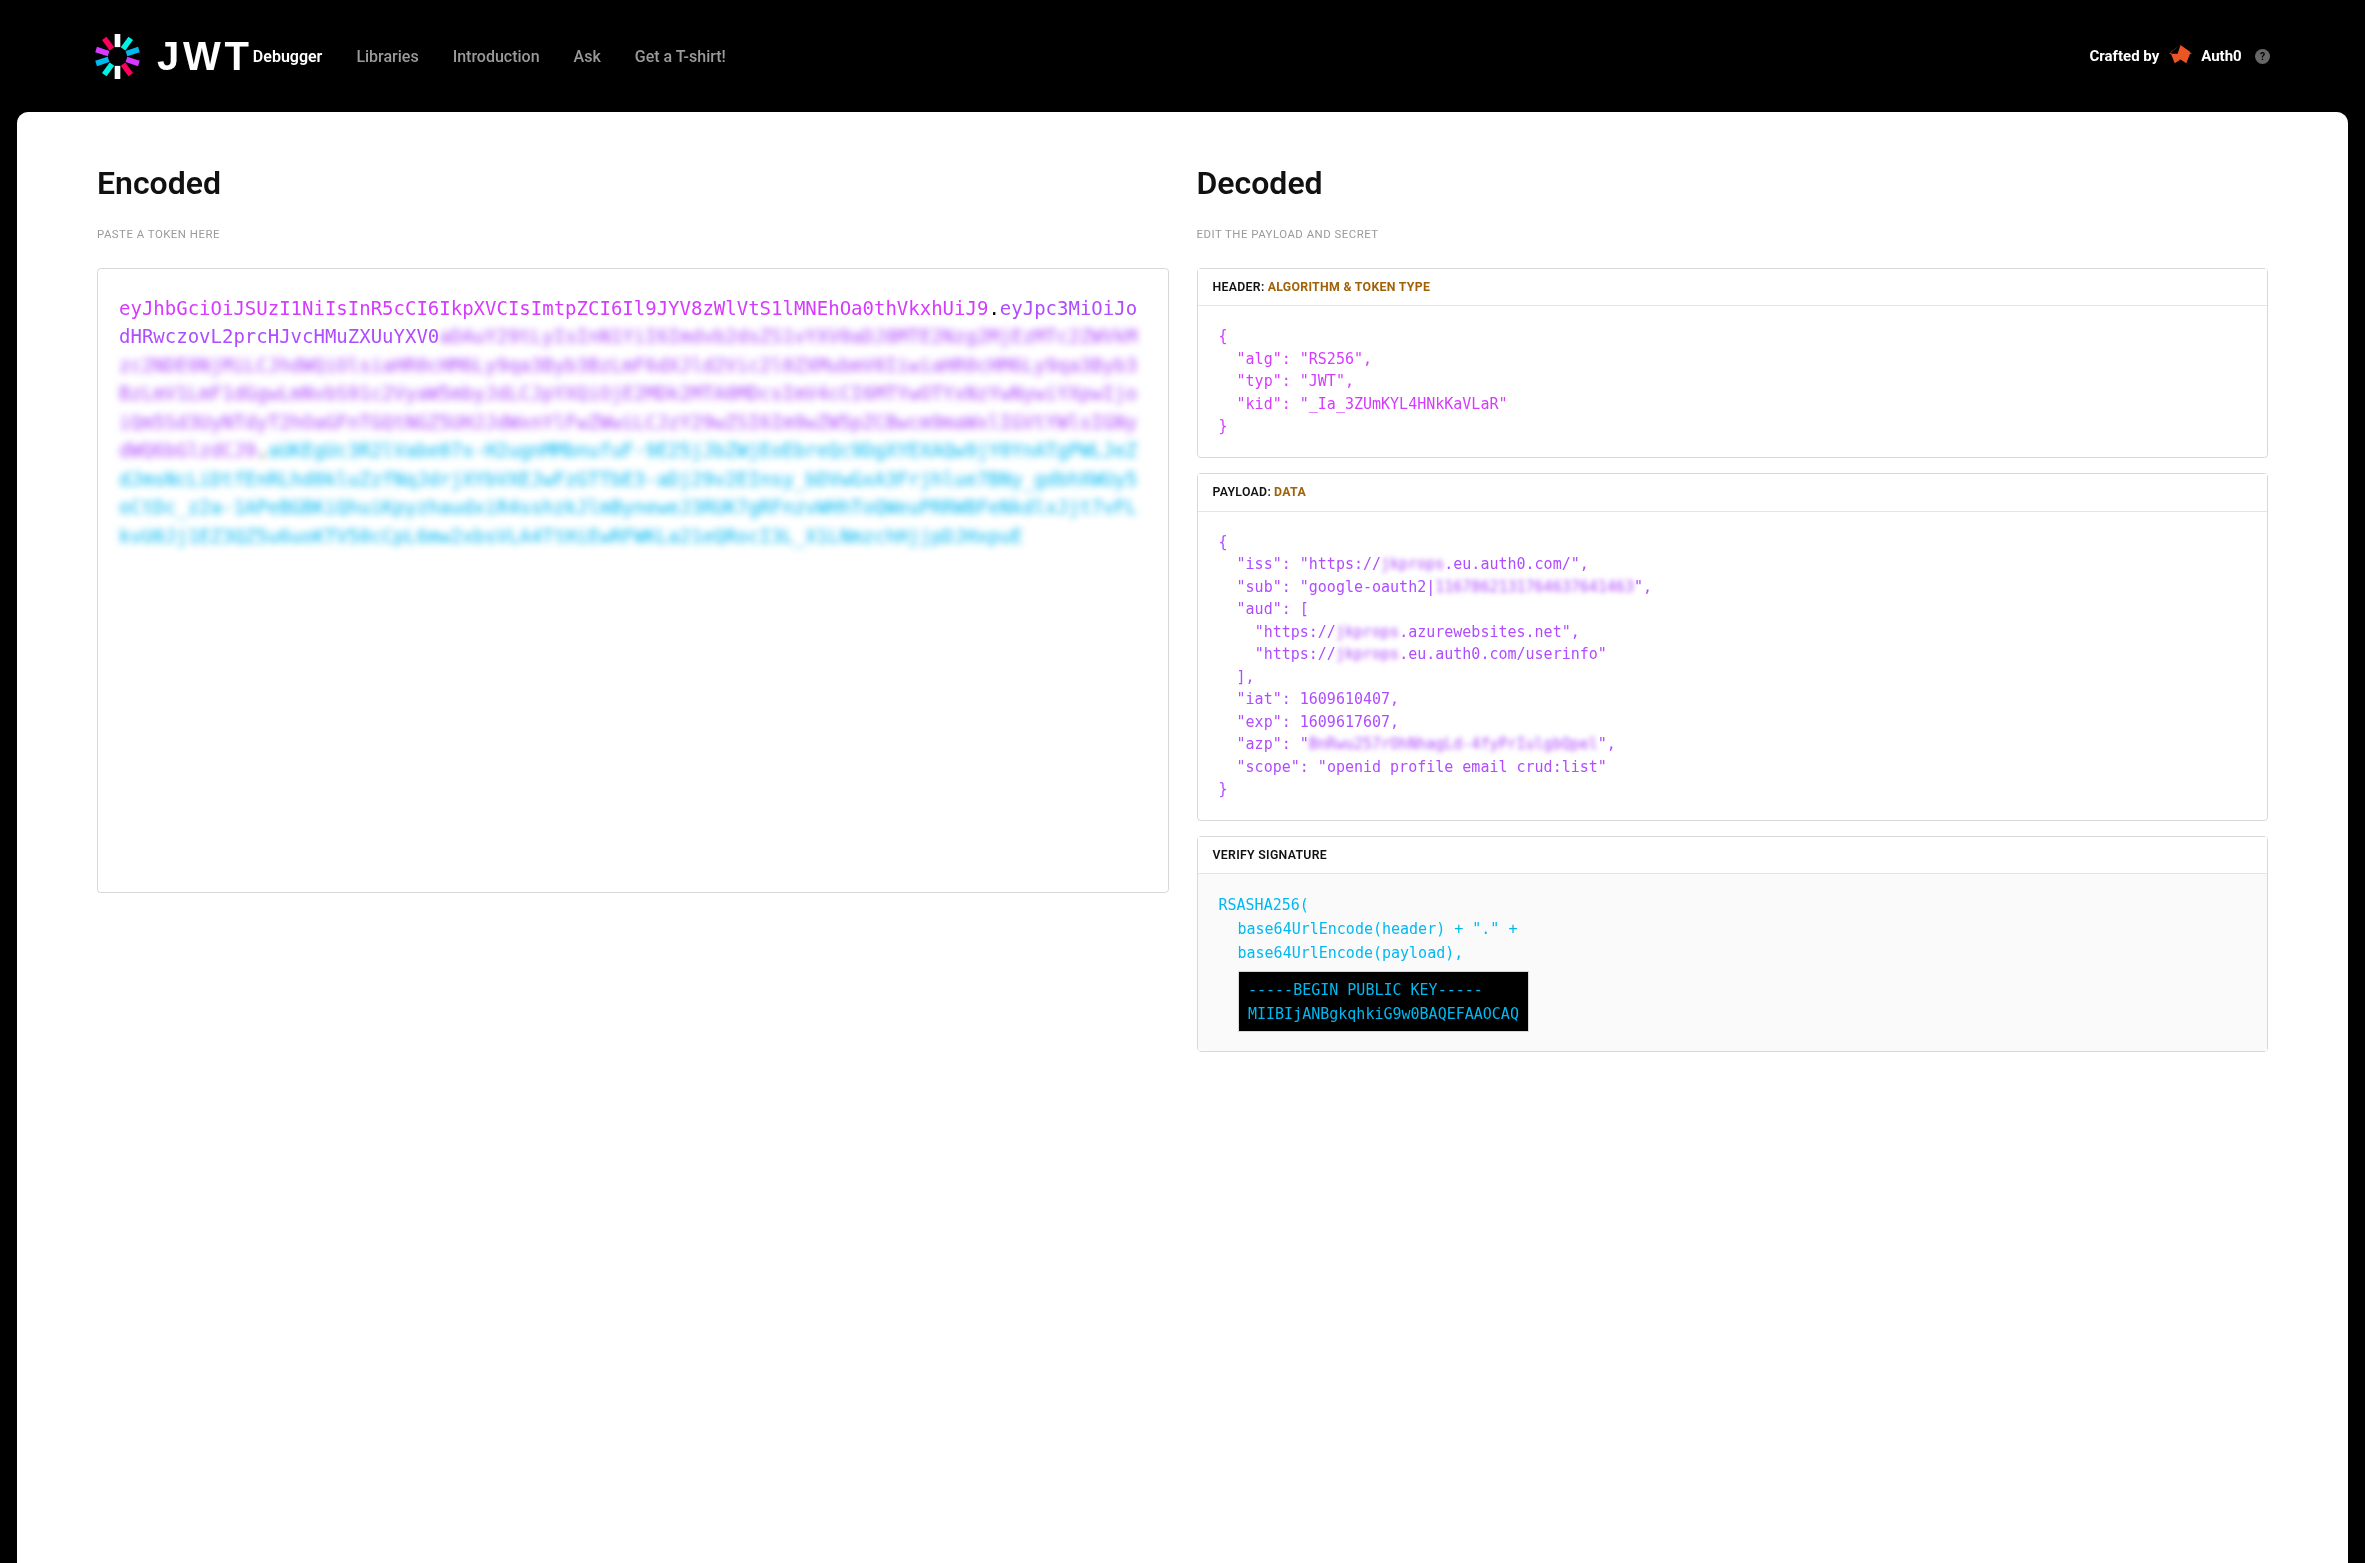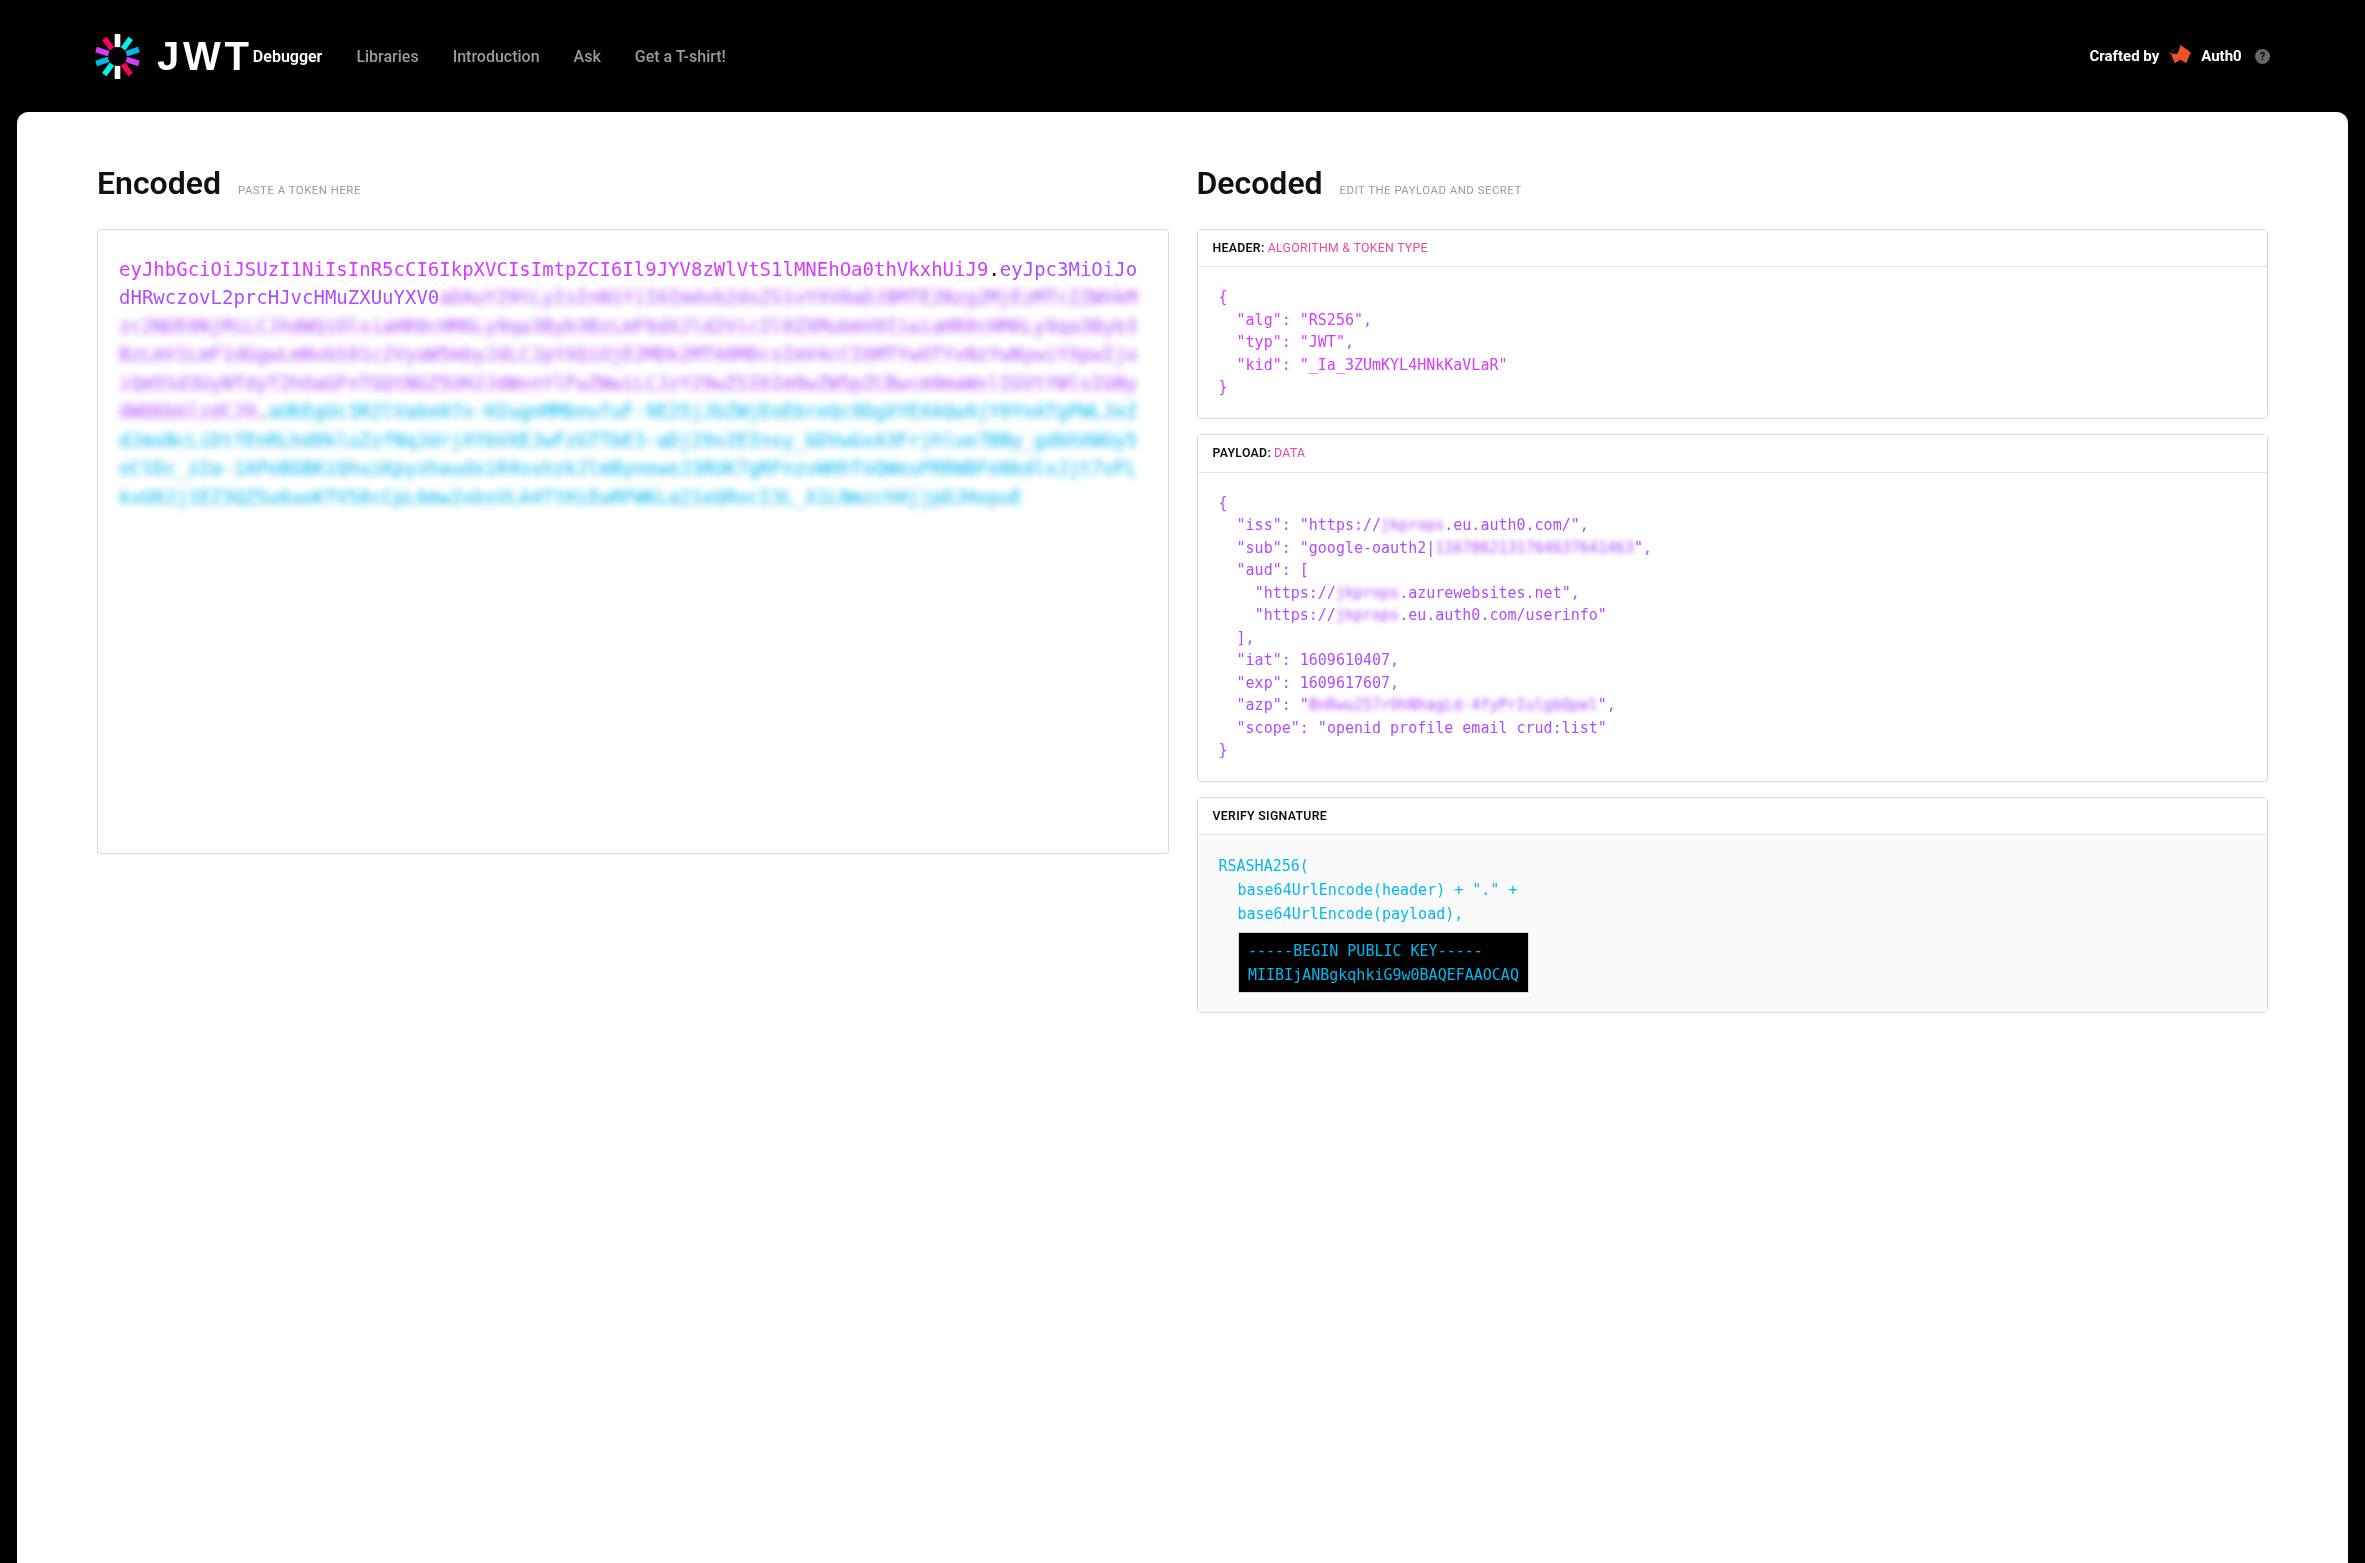--- a/index.html
+++ b/index.html
@@ -10,33 +10,33 @@
 .logo-icon { width: 45px; height: 45px; }
 .logo-text { font-size: 40px; font-weight: 700; color: #fff; letter-spacing: 3.8px; font-family: -apple-system, sans-serif; }
 .nav { flex: 1; display: flex; gap: 34px; }
 .nav a { color: #9a9a9a; text-decoration: none; font-size: 16px; font-weight: 500; }
 .nav a.active { color: #fff; font-weight: 600; }
 .crafted { display: flex; align-items: center; gap: 9.5px; color: #fff; font-size: 15px; font-weight: 700; }
 .auth0-icon { width: 23px; height: 23px; }
 .help-icon { width: 15px; height: 15px; background: #666; border-radius: 50%; display: flex; align-items: center; justify-content: center; color: #000; font-size: 10.4px; margin-left: 3.8px; }
 .content { background: #fff; border-radius: 11.4px 11.4px 0 0; margin: 0 17px; min-height: calc(100vh - 91px); padding: 52px 80px 0; display: flex; gap: 28px; }
 .col { flex: 1; min-width: 0; }
-.section-title { display: flex; align-items: baseline; gap: 17px; margin-bottom: 26.5px; }
+.section-title { display: flex; align-items: baseline; gap: 25px; margin-bottom: 26.5px; flex-direction: column; }
 .section-title h2 { font-size: 32px; font-weight: 600; color: #111; }
 .section-title span { font-size: 11.4px; color: #9a9a9a; letter-spacing: 0.5px; }
 .encoded-box { border: 0.9px solid #d8d8d8; border-radius: 3.8px; padding: 25px 21px; font-family: "SF Mono", Monaco, Consolas, monospace; font-size: 19px; line-height: 1.5; word-break: break-all; min-height: 625px; }
 .tok-header { color: #d63aff; }
 .tok-payload { color: #b04cff; }
 .tok-sig { color: #00b9f1; }
 .blurred { filter: blur(3.8px); user-select: none; display: inline; }
 .dot { color: #000; }
 .decoded-panel { border: 0.9px solid #d8d8d8; border-radius: 3.8px; margin-bottom: 15px; }
 .panel-header { padding: 11.4px 15px; border-bottom: 0.9px solid #e5e5e5; font-size: 12.3px; background: #fff; }
 .panel-header .label { color: #111; font-weight: 600; letter-spacing: 0.3px; }
-.panel-header .sub { color: #ec4899; font-weight: 400; letter-spacing: 0.3px; }
+.panel-header .sub { color: #a16207; font-weight: 700; letter-spacing: 0.3px; }
 .panel-body { padding: 19px 21px; font-family: "SF Mono", Monaco, Consolas, monospace; font-size: 15px; line-height: 1.5; }
 .json-header { color: #d63aff; }
 .json-payload { color: #b04cff; }
 .json-payload .blur-val { filter: blur(2.8px); display: inline-block; }
 .verify-panel .panel-body { background: #fafafa; }
 .verify-code { color: #00b9f1; font-family: "SF Mono", Monaco, Consolas, monospace; font-size: 15px; line-height: 1.6; }
 .indent1 { padding-left: 19px; }
 .key-box { display: inline-block; border: 0.9px solid #d8d8d8; background: #000000; padding: 5.7px 9.5px; margin-top: 5.7px; margin-left: 19px; }
 pre { white-space: pre-wrap; word-break: break-all; }
 </style>

